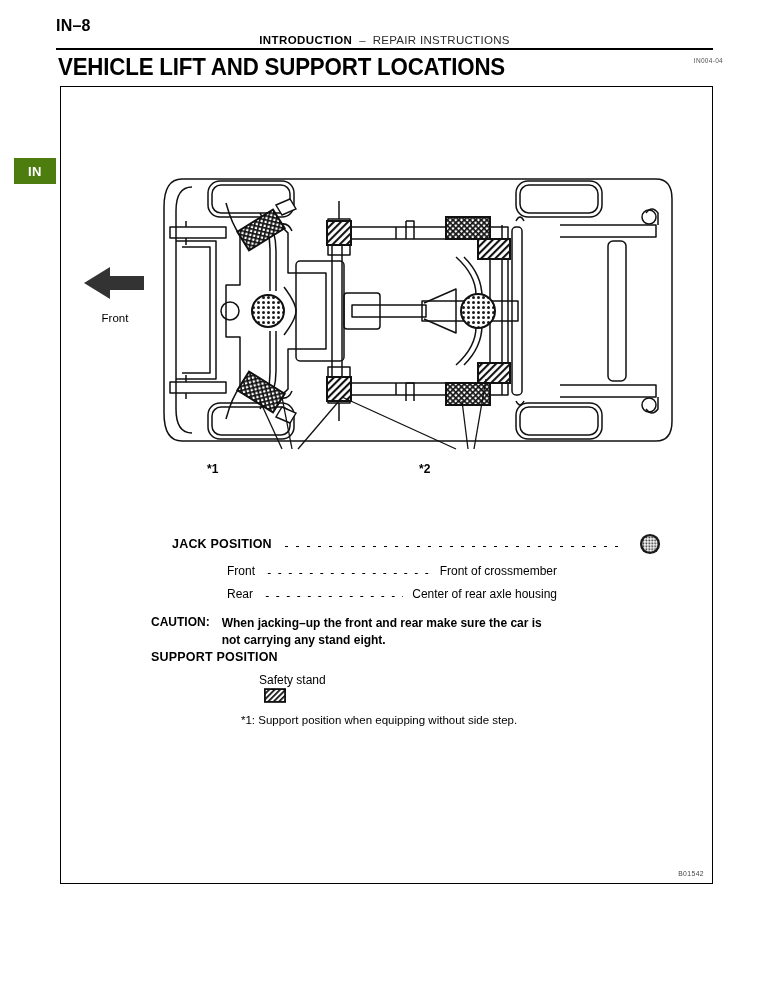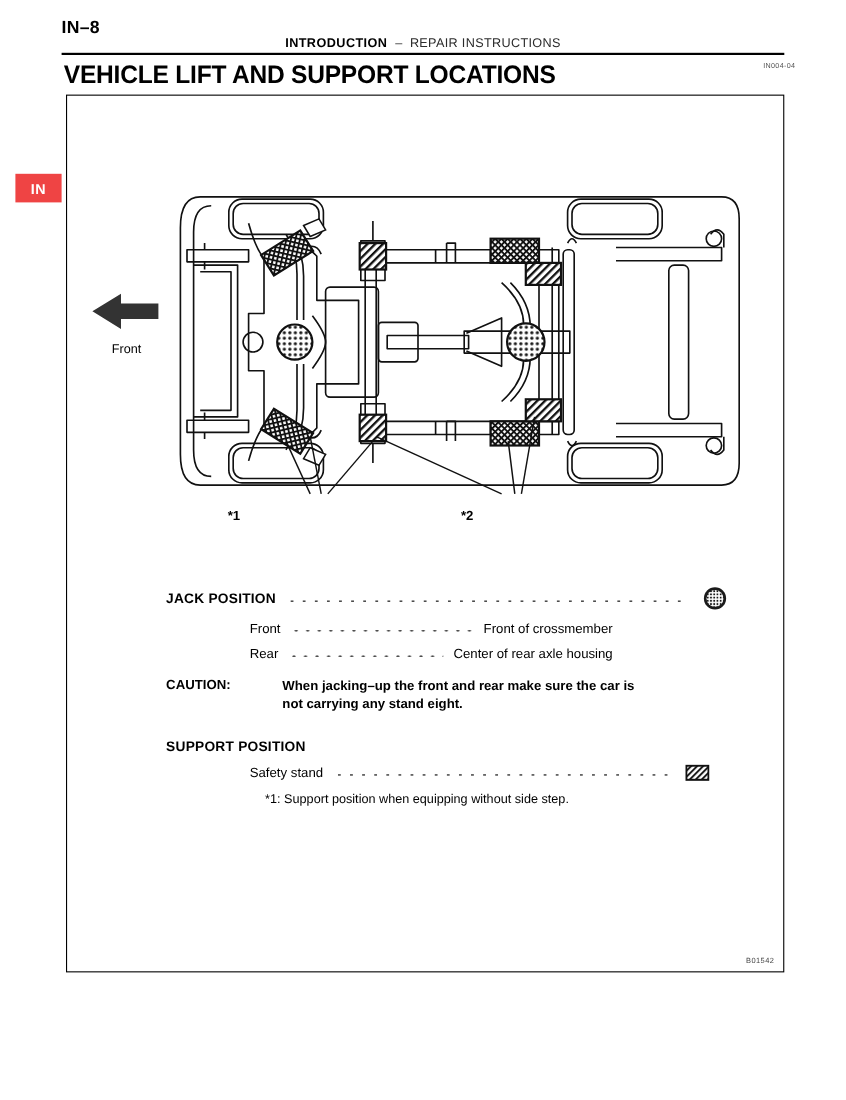--- a/index.html
+++ b/index.html
@@ -77,21 +77,21 @@
     letter-spacing: 0.3px;
   }
 
   
   .section-tab {
     position: absolute;
     left: 14px;
     top: 158px;
     width: 42px;
     height: 26px;
-    background: #ef4444;
+    background: #4d7c0f;
     color: #ffffff;
     font-size: 13px;
     font-weight: bold;
     display: flex;
     align-items: center;
     justify-content: center;
     letter-spacing: 0.5px;
   }
 
   
@@ -157,20 +157,21 @@
     background-position: 0 center;
     background-repeat: repeat-x;
     min-width: 20px;
   }
   .dots.short { background-size: 10.5px 4px; }
 
   .jack-row {
     margin-top: 0px;
     display: flex;
     align-items: center;
+    margin-left: 21px;
   }
   .jack-row .label {
     font-size: 12.5px;
     font-weight: bold;
     letter-spacing: 0.2px;
     white-space: nowrap;
   }
   .sym-jack {
     width: 22px;
     height: 22px;
@@ -187,41 +188,40 @@
     width: 330px;
   }
   .sub-row .k { white-space: nowrap; }
   .sub-row .v { white-space: nowrap; }
 
   .caution {
     display: flex;
     margin-top: 14px;
     font-size: 12px;
     font-weight: bold;
-    gap: 35px;
   }
   .caution .ctag {
     white-space: nowrap;
     margin-right: 12px;
   }
   .caution .ctext { line-height: 1.45; }
 
   .support-head {
-    margin-top: 22px;
     font-size: 12.5px;
     font-weight: bold;
     letter-spacing: 0.2px;
   }
   .sup-row {
     display: flex;
-    align-items: center;
-    margin-left: 76px;
+    align-items: flex-start;
+    margin-left: 108px;
     margin-top: 9px;
     width: 418px;
     font-size: 12px;
+    flex-direction: column;
   }
   .sym-box {
     width: 22px;
     height: 15px;
     flex: 0 0 auto;
     margin-left: 5px;
   }
   .note {
     margin-left: 90px;
     margin-top: 11px;

